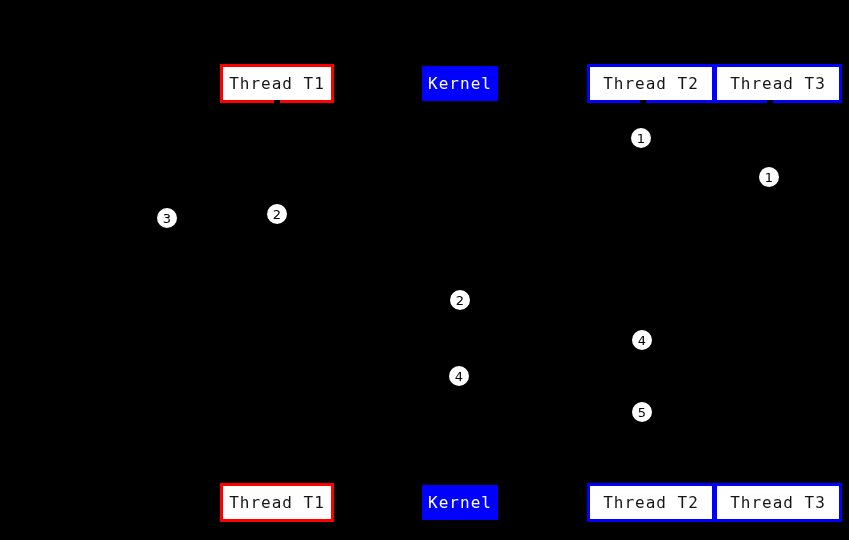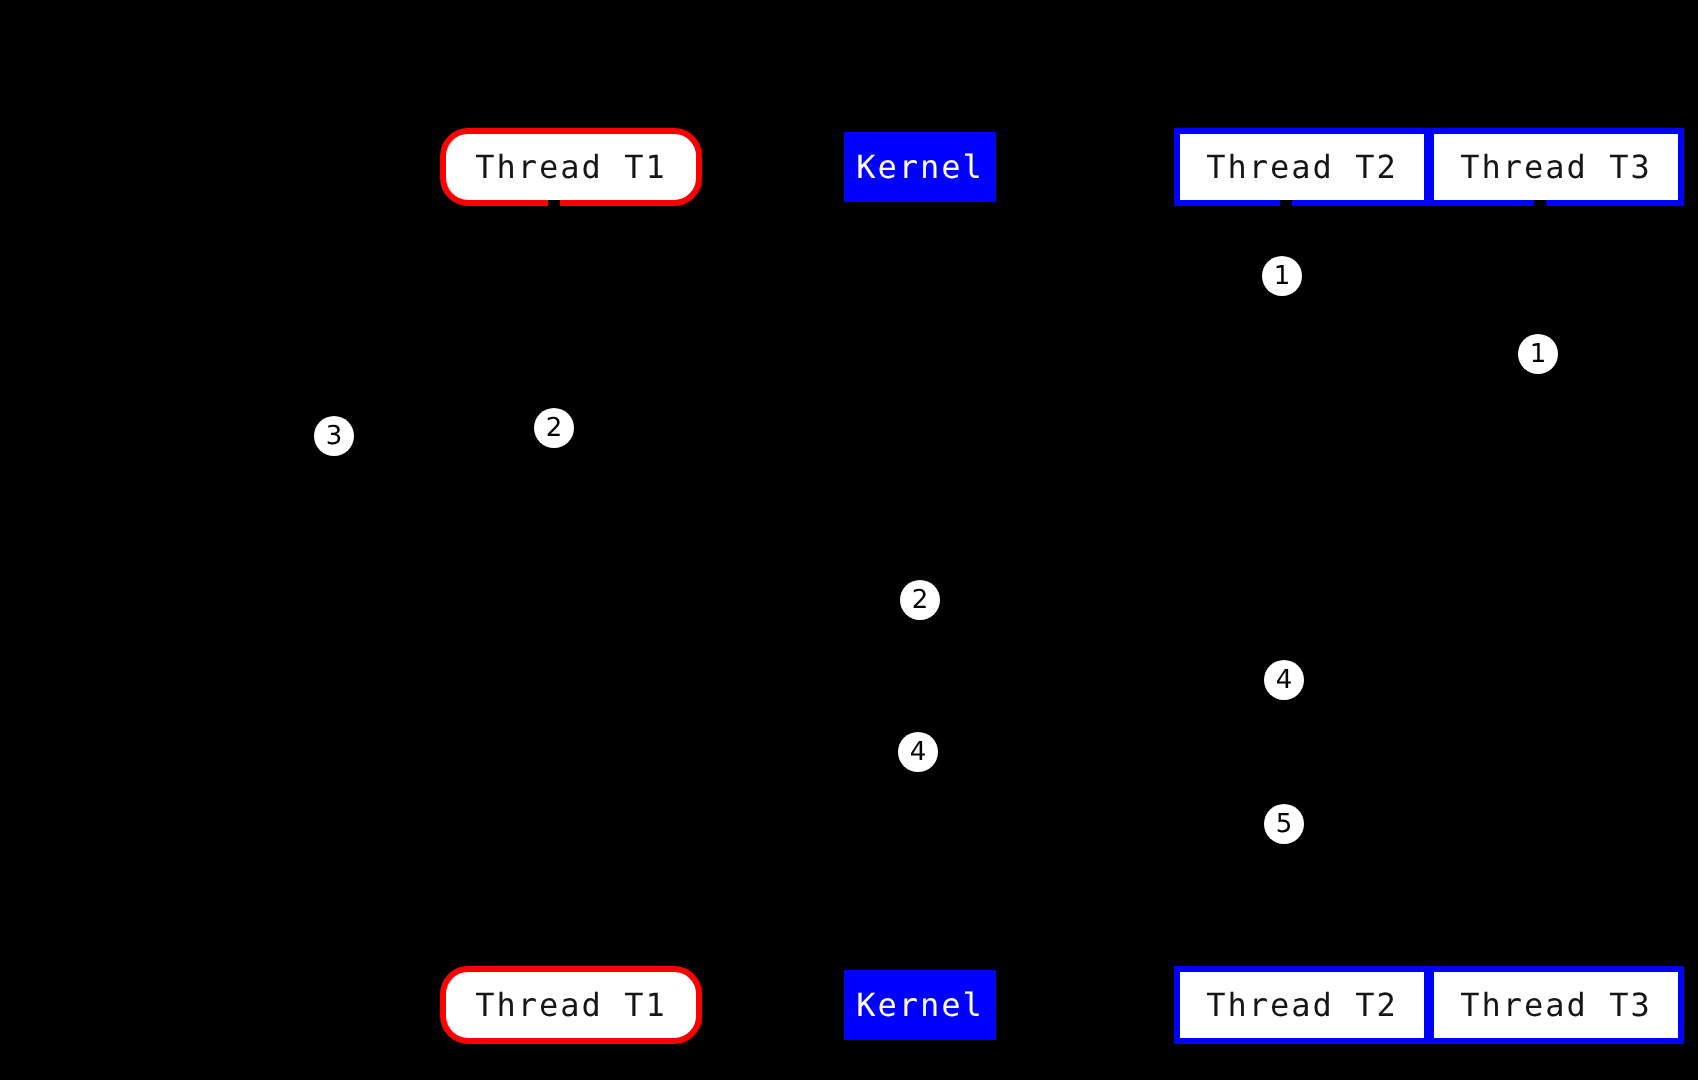--- a/index.html
+++ b/index.html
@@ -5,21 +5,21 @@
   html,body{margin:0;padding:0;background:#000;}
   .canvas{
     position:relative;width:849px;height:540px;background:var(--bg,#000);
     overflow:hidden;font-family:"DejaVu Sans Mono",monospace;
   }
   .actor-box{
     position:absolute;box-sizing:border-box;display:flex;align-items:center;justify-content:center;
     background:#fff;color:#161616;font-size:16px;letter-spacing:1px;white-space:nowrap;
   }
   .thread-box{width:128px;height:39px;border:3px solid var(--blue,#0000ff);}
-  .t1-box{border-color:var(--red,#ff0000);width:131px;border-radius:14px;}
+  .t1-box{border-color:var(--red,#ff0000);width:114px;}
   .kernel-box{width:76px;height:35px;background:var(--blue,#0000ff);color:#fdfdff;border:none;}
   .pos-t1-top{left:220px;top:64px;}
   .pos-kernel-top{left:422px;top:66px;}
   .pos-t2-top{left:587px;top:64px;}
   .pos-t3-top{left:714px;top:64px;}
   .pos-t1-bottom{left:220px;top:483px;}
   .pos-kernel-bottom{left:422px;top:485px;}
   .pos-t2-bottom{left:587px;top:483px;}
   .pos-t3-bottom{left:714px;top:483px;}
   .marker{

